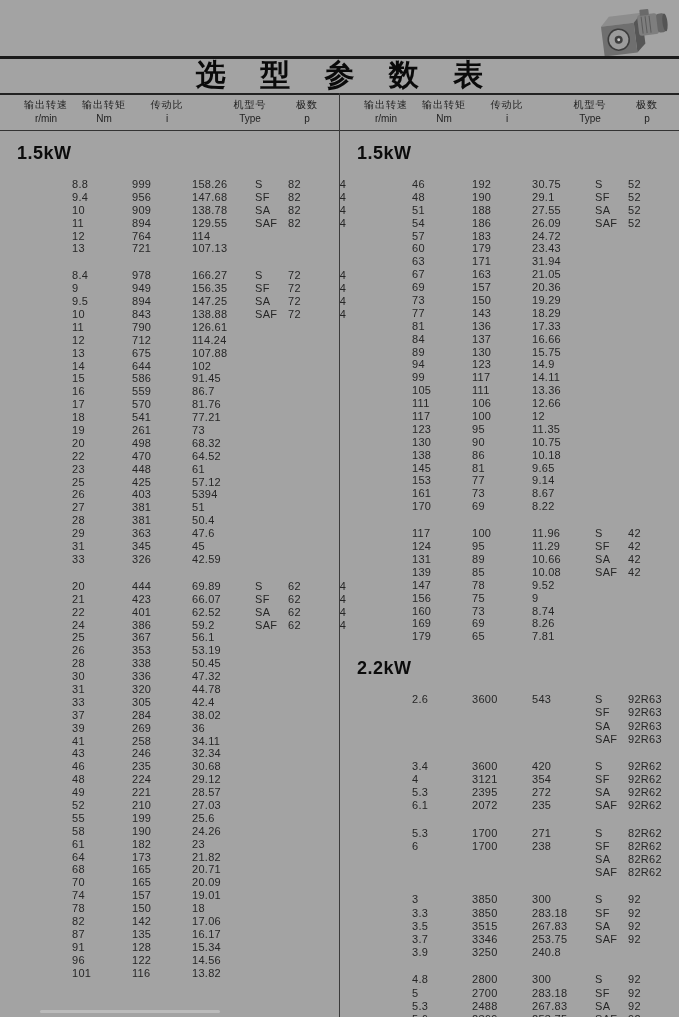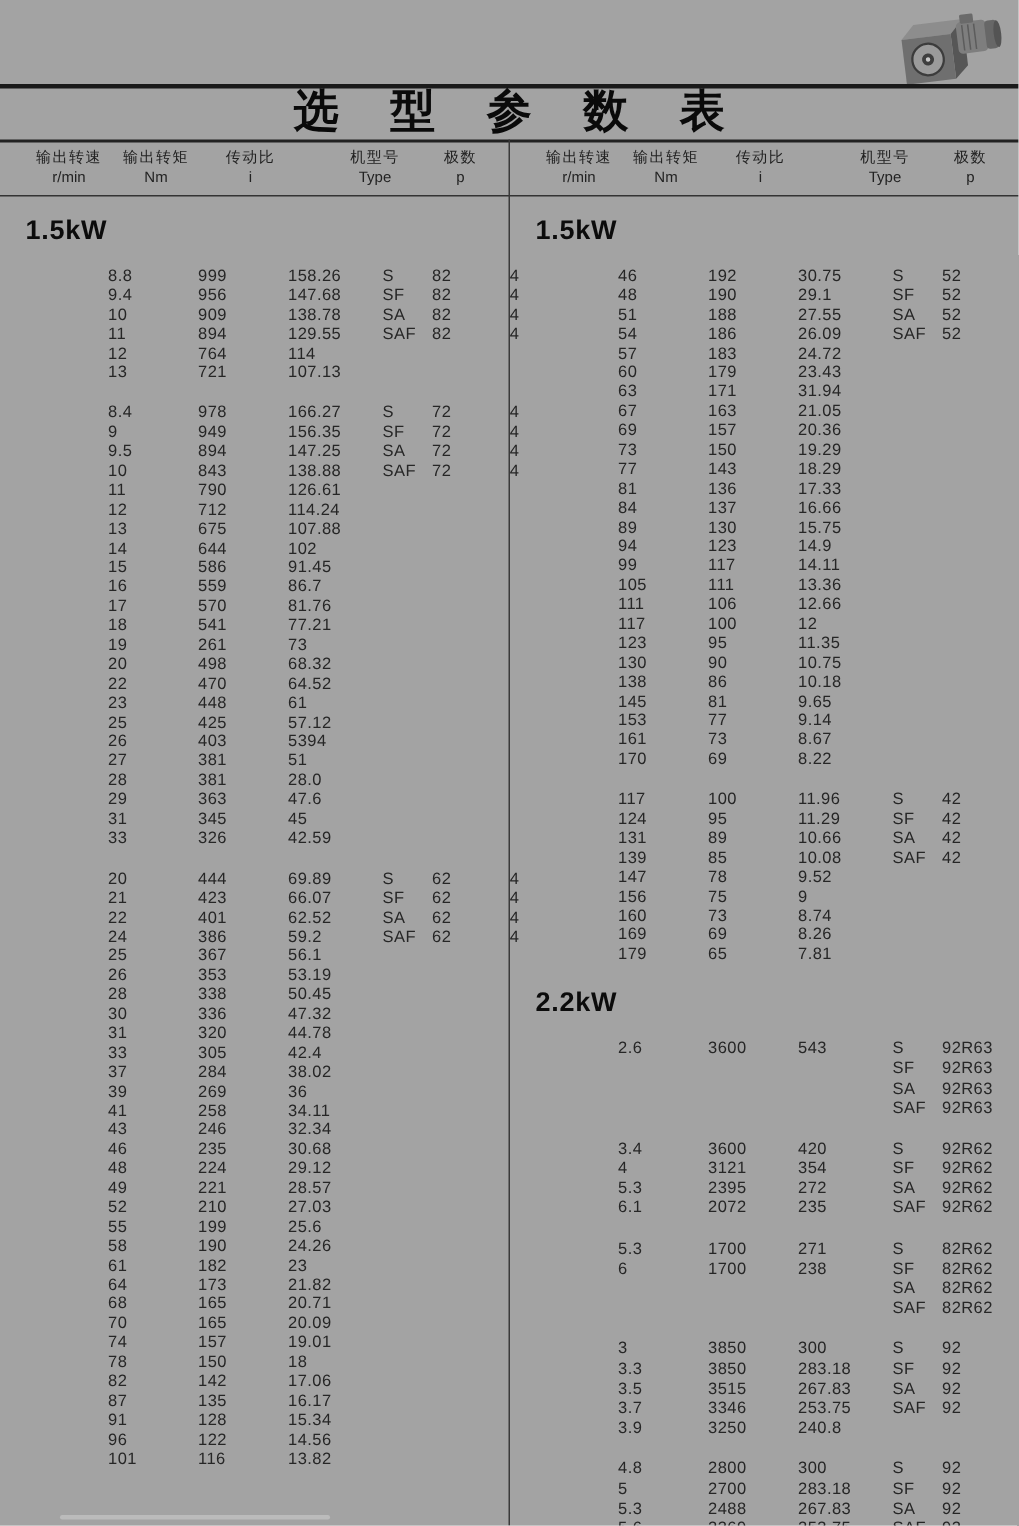--- a/index.html
+++ b/index.html
@@ -338,21 +338,21 @@
             <span class="c c0">27</span>
             <span class="c c1">381</span>
             <span class="c c2">51</span>
             <span class="c c3"></span>
             <span class="c c4"></span>
             <span class="c c5"></span>
           </div>
           <div class="row">
             <span class="c c0">28</span>
             <span class="c c1">381</span>
-            <span class="c c2">28.0</span>
+            <span class="c c2">50.4</span>
             <span class="c c3"></span>
             <span class="c c4"></span>
             <span class="c c5"></span>
           </div>
           <div class="row">
             <span class="c c0">29</span>
             <span class="c c1">363</span>
             <span class="c c2">47.6</span>
             <span class="c c3"></span>
             <span class="c c4"></span>

